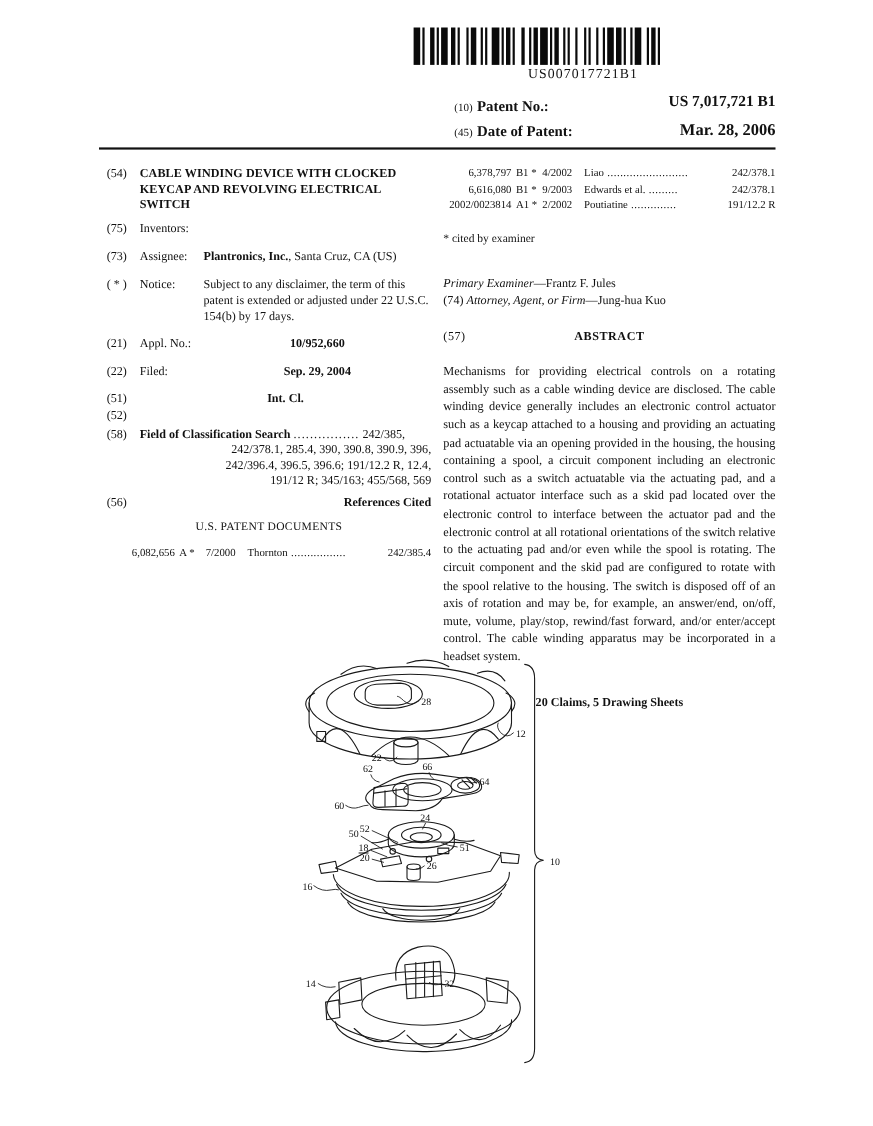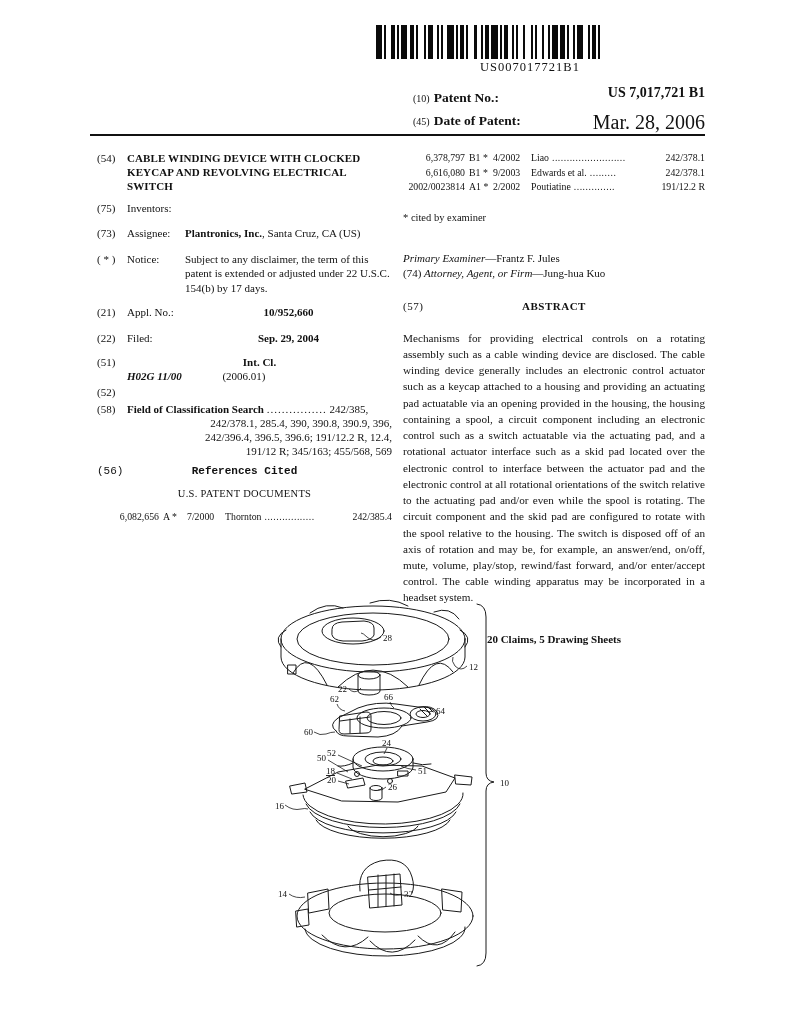--- a/index.html
+++ b/index.html
@@ -17,38 +17,38 @@
   
   .hdr-left { position:absolute; left:99px; top:85px; }
   .hdr-kind { font-size:10px; vertical-align:6px; }
   .hdr-title { font-size:22.5px; font-weight:bold; letter-spacing:.2px; }
   .hdr-authors { font-size:13.5px; font-weight:bold; margin-left:28px; margin-top:2px; }
   .hdr-right { position:absolute; left:413px; top:88px; width:292px; }
   .hdr-row { position:relative; height:23px; white-space:nowrap; }
   .hdr-row .n { font-size:10px; }
   .hdr-row .l { font-size:13.5px; font-weight:bold; }
   .hdr-val-big { position:absolute; right:0; top:-3px; font-size:14px; font-weight:bold; }
-  .hdr-val { position:absolute; right:0; top:0; font-size:20px; font-weight:normal; }
+  .hdr-val { position:absolute; right:0; top:0; font-size:15px; font-weight:bold; }
   .hdr-rule { position:absolute; left:90px; top:134px; width:615px; border-top:2px solid #111; }
   
   .col-left  { position:absolute; left:97px;  top:151px; width:295px; font-size:11px; line-height:1.28; }
   .col-right { position:absolute; left:403px; top:151px; width:302px; font-size:11px; line-height:1.28; }
   .sec { display:flex; align-items:flex-start; }
   .num { flex:0 0 30px; }
   .lbl { flex:0 0 58px; }
   .body { flex:1; }
   .b { font-weight:bold;text-align:center; }
   .it { font-style:italic; }
   .title-text { font-weight:bold; letter-spacing:.1px; }
   .mb8{margin-bottom:8px}.mb10{margin-bottom:10px}.mb11{margin-bottom:11px}
   .mb12{margin-bottom:12px}.mb3{margin-bottom:3px}.mb2{margin-bottom:2px}.mb6{margin-bottom:6px}
   .ralign { text-align:right; }
   .dots { letter-spacing:1px; }
   .intcl-ver { margin-left:38px; }
-  .refs-head { position:relative; text-align:center; font-weight:bold; margin-bottom:9px;font-family:Liberation Mono, monospace; }
+  .refs-head { position:relative; text-align:right; font-weight:bold; margin-bottom:9px; }
   .refs-head .num { position:absolute; left:0; top:0; font-weight:normal; }
   .usdocs { text-align:center; font-size:10.5px; margin-bottom:9px; letter-spacing:.3px; }
   .ref-row { display:flex; font-size:9.8px; line-height:1.5; white-space:nowrap; }
   .rnum { flex:0 0 62px; text-align:right; }
   .rkind { flex:0 0 28px; padding-left:4px; }
   .rdate { flex:0 0 38px; }
   .rname { padding-right:3px; }
   .rlead { overflow:hidden; letter-spacing:.5px; }
   .rcls { margin-left:auto; text-align:right; padding-left:3px; }
   .cited { margin-top:16px; margin-bottom:26px; font-size:10.5px; }
@@ -186,24 +186,20 @@
     </div>
     <div class="sec mb10">
       <span class="num">(22)</span>
       <span class="lbl">Filed:</span>
       <div class="body b">Sep. 29, 2004</div>
     </div>
     <div class="sec mb2">
       <span class="num">(51)</span>
       <div class="body">
         <div class="b">Int. Cl.</div>
-        <div>
-          <span class="b it">H02G 11/00</span>
-          <span class="intcl-ver">(2006.01)</span>
-        </div>
       </div>
     </div>
     <div class="sec mb3">
       <span class="num">(52)</span>
     </div>
     <div class="sec mb6">
       <span class="num">(58)</span>
       <div class="body">
         <div>
           <span class="b">Field of Classification Search</span>

